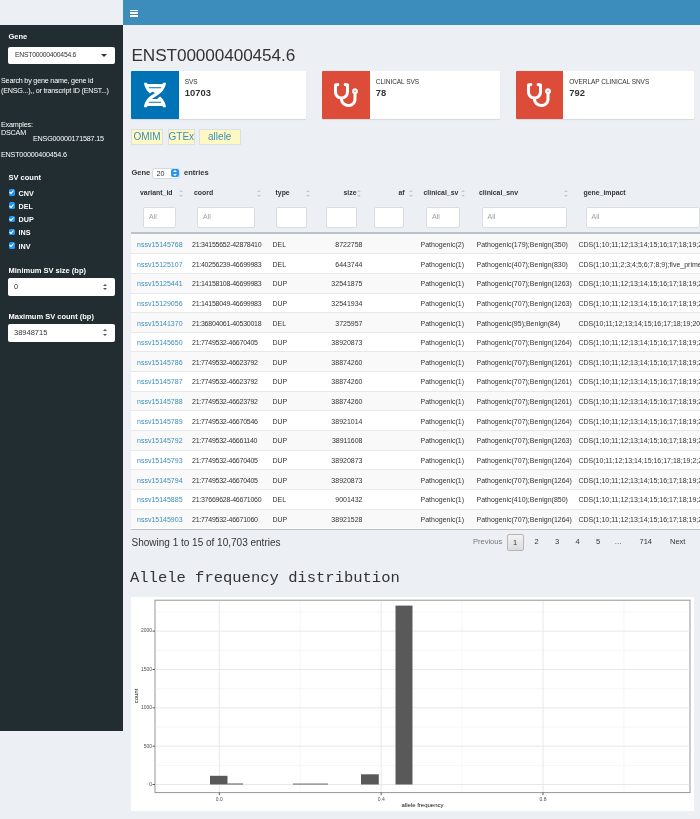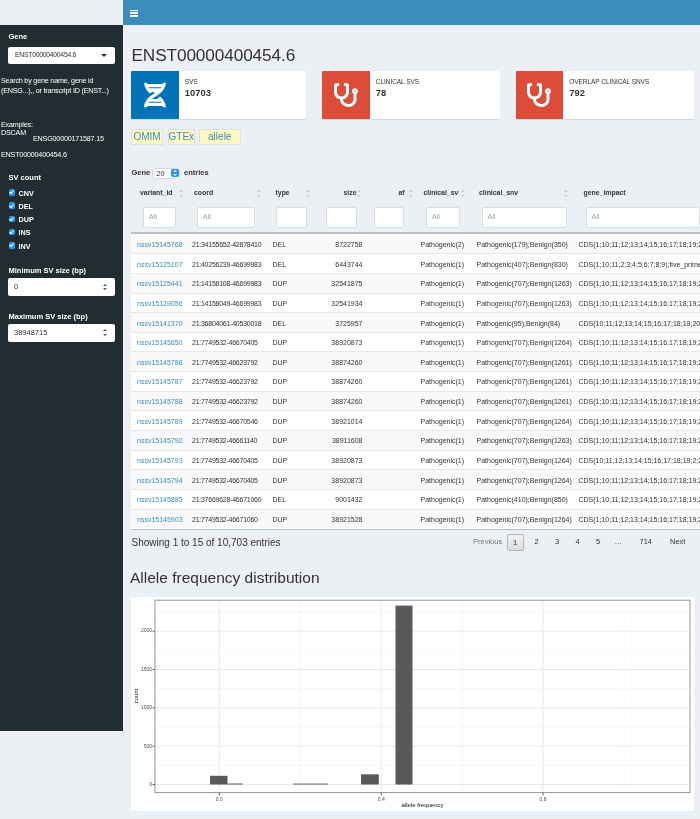--- a/index.html
+++ b/index.html
@@ -69,21 +69,21 @@
 .c8 { left:447.5px; }
 #tbl-bottom { left:131px; top:528.8px; width:569px; height:1.4px; background:#b9c0c6; }
 
 
 #info { left:131.5px; top:536.8px; font-size:10px; color:#333; }
 .pg { position:absolute; top:536.8px; font-size:7.5px; color:#333; }
 #pg-active { left:506.5px; top:534px; width:17px; height:17px; border:1px solid #b5b5b5; border-radius:2px;
   background:linear-gradient(#f2f2f2,#dcdcdc); font-size:7.5px; color:#333; text-align:center; line-height:15px; }
 
 
-#ctitle { left:130px; top:568.6px; font-size:15.5px; color:#333; font-weight:normal; }
+#ctitle { left:130px; top:568.6px; font-size:15.5px; color:#333; font-weight:normal;font-family:Liberation Mono, monospace; }
 #chart { left:131px; top:597px; width:563px; height:214px; background:#fff; }
 </style>
 </head>
 <body>
 <div id="page">
   <div class="abs" id="hdr-nav">
     <div class="hb" style="top:9.8px;"></div>
     <div class="hb" style="top:12.4px;"></div>
     <div class="hb" style="top:15px;"></div>
   </div>
@@ -139,21 +139,21 @@
         </span>
         <span class="cbl">INV</span>
       </div>
     <div class="slabel" style="top:241px;">Minimum SV size (bp)</div>
     <div class="sbox" style="top:253px; height:18px; line-height:18px; padding-left:6px;">0
       <span class="spin">
           <span class="u"></span>
           <span class="d"></span>
         </span>
     </div>
-    <div class="slabel" style="top:286.5px;">Maximum SV size (bp)</div>
+    <div class="slabel" style="top:286.5px;">Maximum SV count (bp)</div>
     <div class="sbox" style="top:298.5px; height:18px; line-height:18px; padding-left:6px;">38948715
       <span class="spin">
           <span class="u"></span>
           <span class="d"></span>
         </span>
     </div>
   </div>
 
   <div class="abs" id="title">ENST00000400454.6</div>
 

